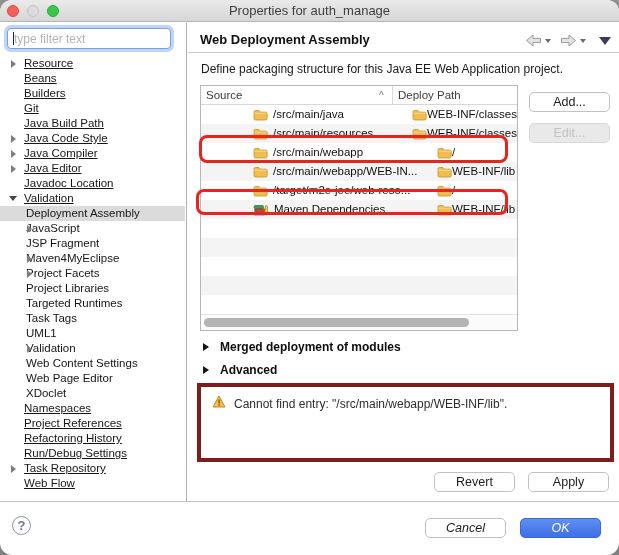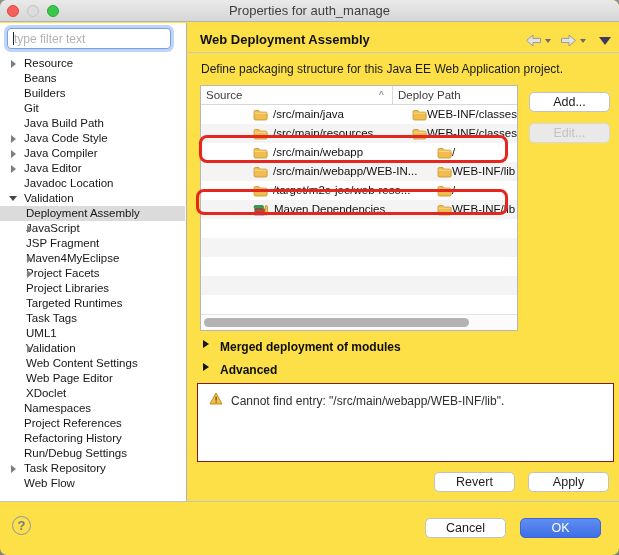--- a/index.html
+++ b/index.html
@@ -1,34 +1,34 @@
 <!DOCTYPE html>
 <html><head>
 <meta charset="utf-8">
 <style>
   html,body{margin:0;padding:0;background:#9a9a9a;}
   *{box-sizing:border-box;font-family:"Liberation Sans",sans-serif;}
-  .window{position:relative;width:619px;height:555px;background:#fde047;border-radius:7px;overflow:hidden;box-shadow:0 10px 30px rgba(0,0,0,.4);}
+  .window{position:relative;width:619px;height:555px;background:#ffffff;border-radius:12px;overflow:hidden;box-shadow:0 10px 30px rgba(0,0,0,.4);}
 
   
   .titlebar{position:absolute;top:0;left:0;right:0;height:22px;background:linear-gradient(#eaeaea,#d6d6d6);border-bottom:1px solid #b4b4b4;}
   .title{text-align:center;line-height:22px;font-size:13px;color:#3e3e3e;}
   .light{position:absolute;top:5px;width:12px;height:12px;border-radius:50%;}
   .light.red{left:7px;background:#f4605a;border:1px solid #df4a43;}
   .light.gray{left:27px;background:#dcdcdc;border:1px solid #c3c3c3;}
   .light.green{left:47px;background:#39c74c;border:1px solid #2aa83a;}
 
   
   .sidebar{position:absolute;left:0;top:23px;width:187px;height:478px;background:#fff;border-right:1px solid #b2b2b2;overflow:hidden;}
   .filter{position:absolute;left:7px;top:5px;width:164px;height:21px;border:1px solid #7ba0e0;border-radius:4px;background:#fff;box-shadow:0 0 0 3px rgba(110,160,240,.45);font-size:12px;color:#333;padding:0 6px;outline:none;}
   .filter::placeholder{color:#b3b3b3;}
   .caret{position:absolute;left:13px;top:9px;width:1px;height:13px;background:#222;}
   .tree{position:absolute;left:0;right:1px;top:33px;}
   .titem{position:relative;height:15px;line-height:15px;font-size:11.5px;color:#161616;white-space:nowrap;cursor:default;}
-  .titem.lvl0{padding-left:24px;}
+  .titem.lvl0{padding-left:24px;text-decoration:underline;}
   .titem.lvl1{padding-left:26px;}
   .titem.selected{background:#dbdbdb;}
   .arrow{position:absolute;top:3.5px;width:0;height:0;}
   .lvl0 .arrow{left:11px;} .lvl1 .arrow{left:27px;}
   .arrow.collapsed{border-left:5px solid #7e7e7e;border-top:4px solid transparent;border-bottom:4px solid transparent;}
   .arrow.expanded{top:5px;border-top:5px solid #474747;border-left:4px solid transparent;border-right:4px solid transparent;}
   .lvl0 .arrow.expanded{left:9px;}
 
   
   .main{position:absolute;left:188px;top:23px;right:0;height:478px;}
@@ -57,35 +57,35 @@
   .btn{position:absolute;width:81px;height:20px;border-radius:5px;font-size:12.5px;text-align:center;line-height:18px;background:#fff;border:1px solid #c2c2c2;color:#1c1c1c;cursor:default;}
   .btn.disabled{background:#e9e9e9;border-color:#d8d8d8;color:#c2c2c2;}
   #btn-add{left:341px;top:69px;} #btn-edit{left:341px;top:100px;} #btn-remove{left:341px;top:133px;}
 
   
   .annot{position:absolute;border:3.5px solid #e5261f;border-radius:8px;pointer-events:none;}
   #annot1{left:11px;top:112px;width:309px;height:28px;}
   #annot2{left:8px;top:166px;width:312px;height:26px;}
 
   
-  .section{position:absolute;left:15px;font-size:12px;font-weight:bold;color:#0d0d0d;display:flex;align-items:flex-start;}
+  .section{position:absolute;left:15px;font-size:12px;font-weight:bold;color:#0d0d0d;display:flex;align-items:center;}
   #sec1{top:317px;} #sec2{top:340px;}
   .sarrow{width:0;height:0;border-left:6px solid #141414;border-top:4.5px solid transparent;border-bottom:4.5px solid transparent;margin-right:11px;}
 
   
-  .warnbox{position:absolute;left:9px;top:360px;width:417px;height:79px;background:#fff;border:1px solid #7f1d1d;}
+  .warnbox{position:absolute;left:9px;top:360px;width:417px;height:79px;background:#fff;border:4px solid #7f1d1d;}
   .warnicon{position:absolute;left:11px;top:8px;}
   .warntext{position:absolute;left:33px;top:10px;font-size:12px;color:#2e2e2e;}
 
   #btn-revert{left:246px;top:449px;} #btn-apply{left:340px;top:449px;}
 
   
   .footline{position:absolute;left:0;right:0;top:501px;border-top:1px solid #c2c2c2;}
   .help{position:absolute;left:12px;top:516px;width:19px;height:19px;border:1.5px solid #8b95a5;border-radius:50%;color:#6e7a8e;font-size:13px;font-weight:bold;text-align:center;line-height:17px;background:transparent;}
-  .fbtn{position:absolute;top:518px;width:81px;height:20px;border-radius:5px;font-size:12.5px;text-align:center;line-height:18px;background:#fff;border:1px solid #c2c2c2;color:#1c1c1c;}
+  .fbtn{position:absolute;top:518px;width:81px;height:20px;border-radius:5px;font-size:12.5px;text-align:center;line-height:18px;background:#fff;border:1px solid #c2c2c2;color:#1c1c1c;font-style:italic;}
   #btn-cancel{left:425px;}
   #btn-ok{left:520px;background:linear-gradient(#5f8ef2,#3f6fe6);border:1px solid #3a66d6;color:#fff;}
 </style>
 </head>
 <body>
 
 <div class="window">
 
   <div class="titlebar">
     <span class="light red"></span>

